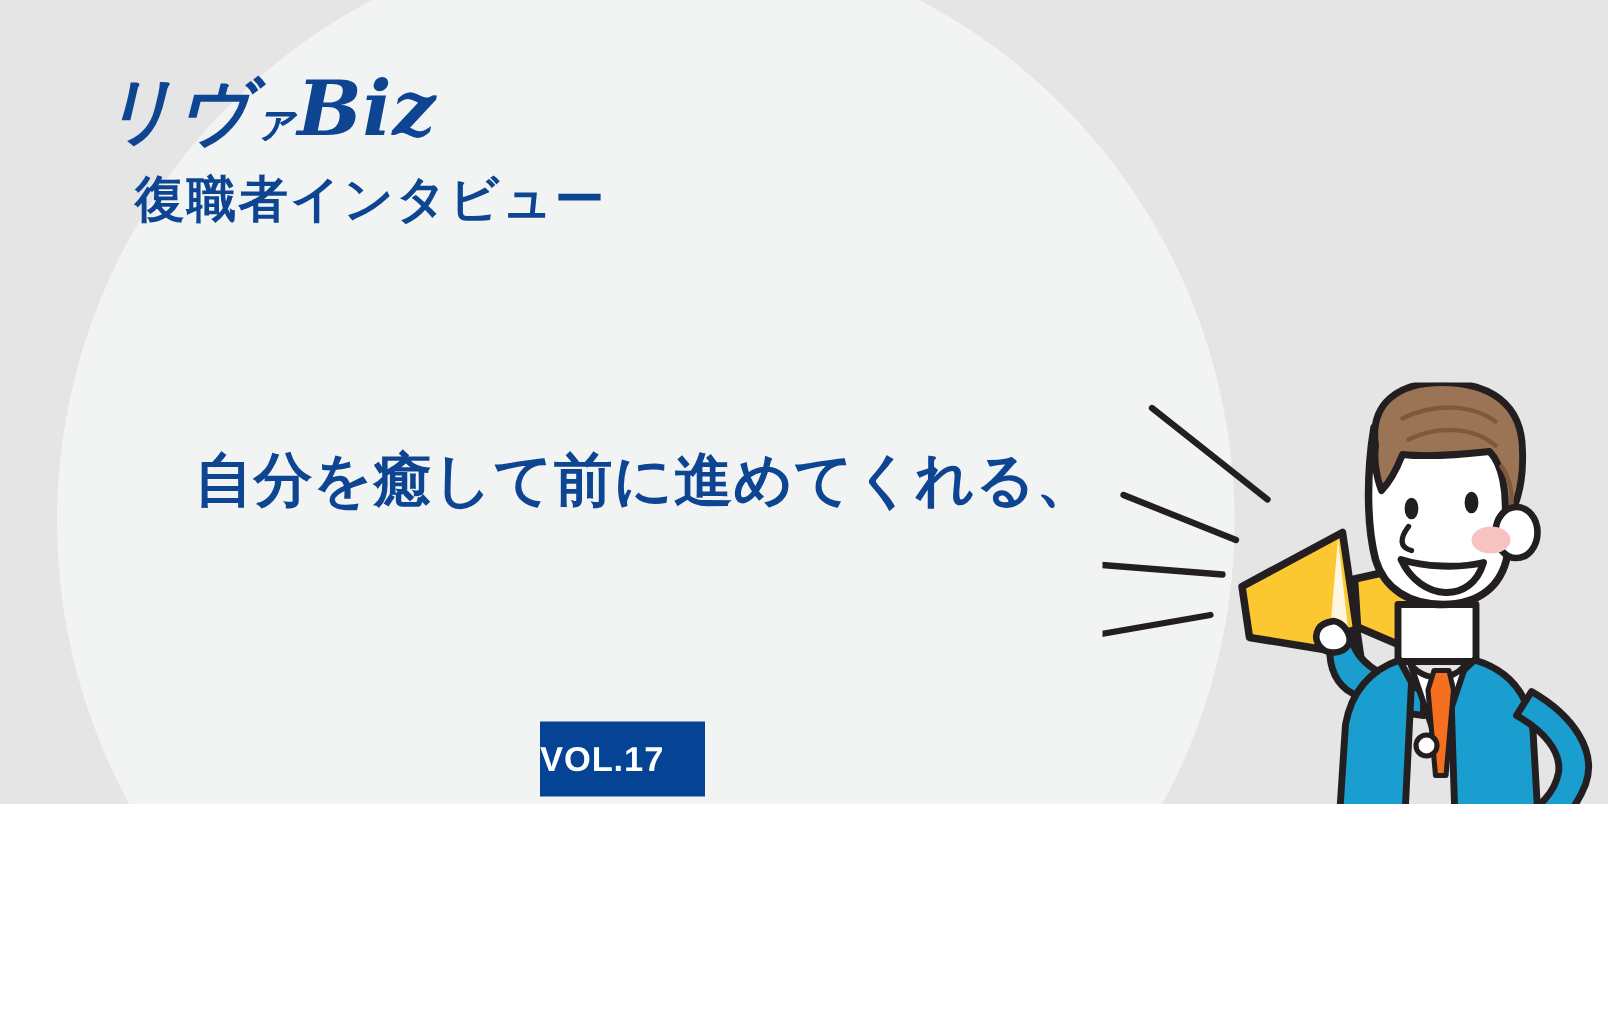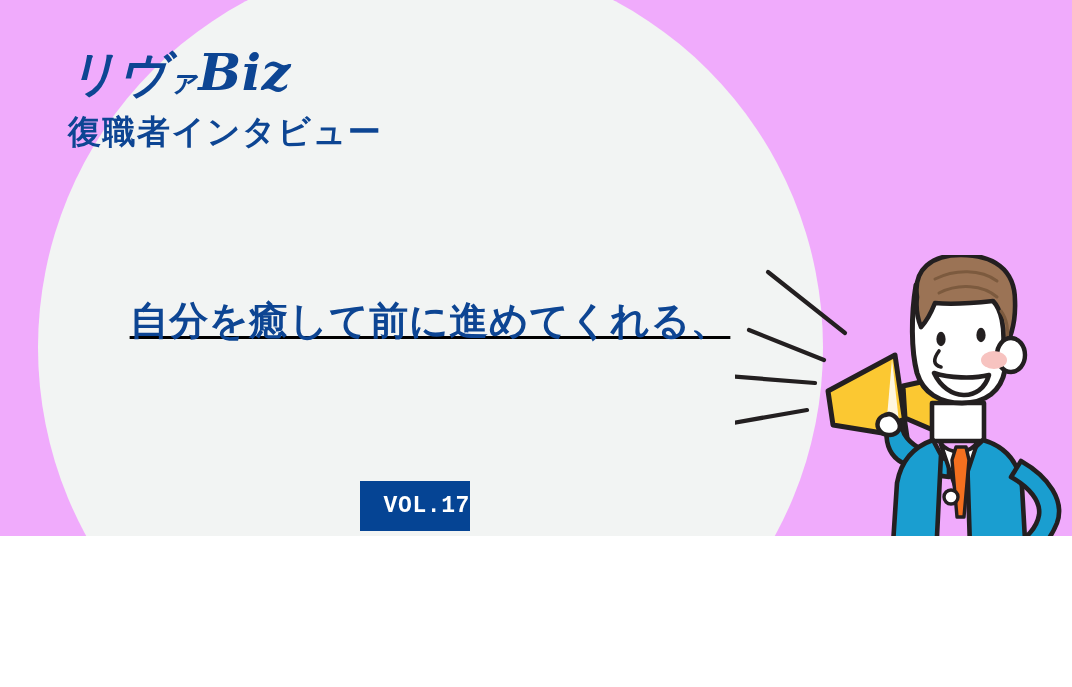--- a/index.html
+++ b/index.html
@@ -6,21 +6,21 @@
   html, body {
     margin: 0;
     padding: 0;
     background: #ffffff;
   }
   #banner {
     position: relative;
     width: 1072px;
     height: 536px;
     overflow: hidden;
-    background: #f0abfc;
+    background: #e5e5e5;
     font-family: "Liberation Sans", "DejaVu Sans", sans-serif;
     -webkit-font-smoothing: antialiased;
   }
   
   #bg-circle {
     position: absolute;
     left: 38px;
     top: -45px;
     width: 785px;
     height: 785px;
@@ -44,36 +44,36 @@
     letter-spacing: 0.5px;
     color: #0d4593;
     white-space: nowrap;
   }
   #brand-logo .kana { font-family: "DejaVu Sans", sans-serif; font-style: italic; font-weight: 700; }
   #brand-logo .kana-small { font-size: 0.62em; vertical-align: -0.02em; }
   #brand-logo .latin { font-family: "DejaVu Serif", serif; font-style: italic; font-weight: 700; font-size: 1.06em; }
   #subtitle {
     display: block;
     margin-top: 16px;
-    font-family: Liberation Serif, serif;
+    font-family: Liberation Sans, sans-serif;
     font-weight: 700;
     font-size: 33px;
     line-height: 1.15;
     letter-spacing: 1.5px;
     color: #0d4593;
     white-space: nowrap;
+    margin-left: 22px;
   }
   
   #headline {
     position: absolute;
     left: 0;
     top: 290px;
     width: 860px;
     text-align: center;
-    text-decoration: underline;
   }
   #headline .line {
     display: block;
     font-family: "DejaVu Sans", "Liberation Sans", sans-serif;
     font-weight: 700;
     font-size: 39px;
     line-height: 1.58;
     letter-spacing: 0.5px;
     color: #0d4593;
     white-space: nowrap;
@@ -82,22 +82,22 @@
   #vol-badge {
     position: absolute;
     left: 360px;
     top: 481px;
     width: 110px;
     height: 50px;
     background: #054494;
     color: #ffffff;
     display: flex;
     align-items: center;
-    justify-content: flex-end;
-    font-family: Liberation Mono, monospace;
+    justify-content: flex-start;
+    font-family: Liberation Sans, sans-serif;
     font-weight: 700;
     font-size: 23px;
     letter-spacing: 0.6px;
   }
   
   #illustration {
     position: absolute;
     left: 735px;
     top: 255px;
     width: 337px;

